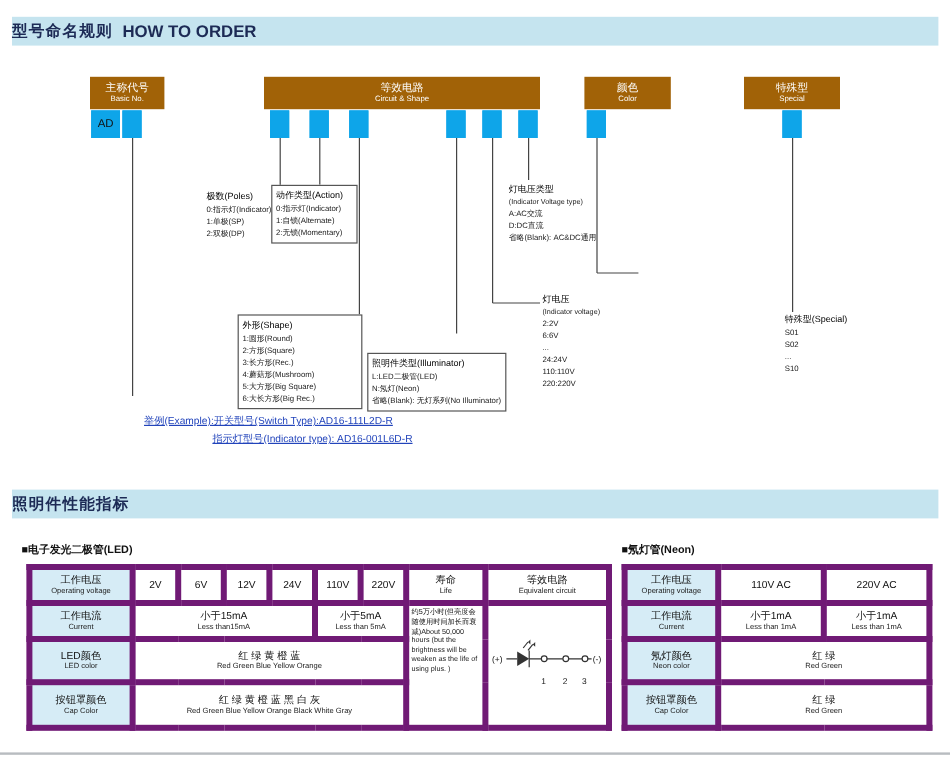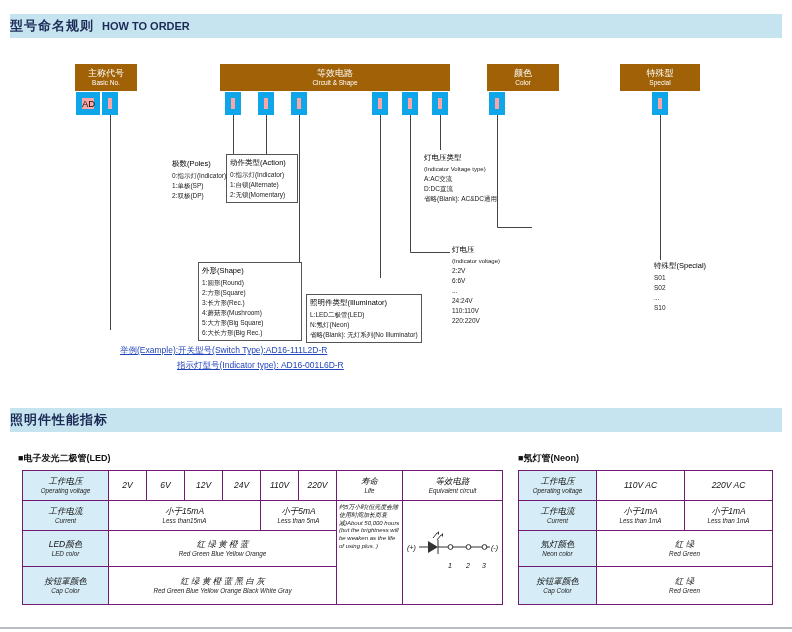--- a/index.html
+++ b/index.html
@@ -3,39 +3,39 @@
 <meta charset="utf-8">
 <style>
   * { margin:0; padding:0; box-sizing:border-box; }
   html,body { width:792px; height:632px; }
   body { background:#ffffff; font-family:"Liberation Sans","DejaVu Sans",sans-serif; position:relative; overflow:hidden; }
   .page { position:absolute; inset:0; background:#fff; }
   .connector-lines { position:absolute; left:0; top:0; }
 
   .bar { position:absolute; left:10px; width:772px; height:24px; background:#c5e4ef; display:flex; align-items:center; padding-left:0; gap:8px; }
   .bar .zh { font-size:13px; font-weight:bold; color:#1c2a55; letter-spacing:1px; }
-  .bar .en { font-size:11px; font-weight:bold; color:#1c2a55; }
+  .bar .en { font-size:14px; font-weight:bold; color:#1c2a55; }
 
   .gray-box { position:absolute; background:#a16207; color:#fff; text-align:center; display:flex; flex-direction:column; justify-content:center; line-height:1.2; }
   .gray-box .zh { font-size:9px; }
   .gray-box .en { font-size:6.5px; }
 
-  .code-box { position:absolute; top:92px; width:16px; height:23px; border:6px solid #0ea5e9; background:#fca5a5; font-size:9.5px; color:#111; display:flex; align-items:center; }
+  .code-box { position:absolute; top:92px; width:16px; height:23px; border:1px solid #0ea5e9; background:#0ea5e9; font-size:9.5px; color:#111; display:flex; align-items:center; justify-content:center; }
 
   .legend { position:absolute; font-size:6.5px; color:#1a1a1a; line-height:1.55; background:transparent; }
   .legend .title { font-size:7.5px; color:#000; margin-bottom:1px; }
   .legend .sub { font-size:6px; }
   .legend.boxed { border:1px solid #555; padding:2px 3px; background:#fff; }
 
   .example { position:absolute; color:#2244bb; font-size:8.5px; text-decoration:underline; cursor:pointer; }
 
   .tbl-label { position:absolute; font-size:9px; font-weight:bold; color:#111; }
 
   .dtable { border-collapse:collapse; table-layout:fixed; position:absolute; background:#fff; }
-  .dtable td { border:1px solid #701a75; text-align:center; vertical-align:middle; padding:1px 2px; font-size:8.5px; color:#111; background:#fff; line-height:1.25;font-style:italic; }
+  .dtable td { border:5px solid #701a75; text-align:center; vertical-align:middle; padding:1px 2px; font-size:8.5px; color:#111; background:#fff; line-height:1.25; }
   .dtable td .en { display:block; font-size:6.3px; color:#222; }
   .dtable td.hd { background:#d6ecf6; }
   .dtable td.life-cell { font-size:6px; text-align:left; vertical-align:top; padding:3px 2px; line-height:1.3; }
   .dtable td.life-cell .en { display:inline; font-size:6px; }
   .bottom-rule { position:absolute; left:0; top:627px; width:792px; height:2px; background:#b8bcc0; }
 </style>
 </head>
 <body>
 
 <div class="page">

